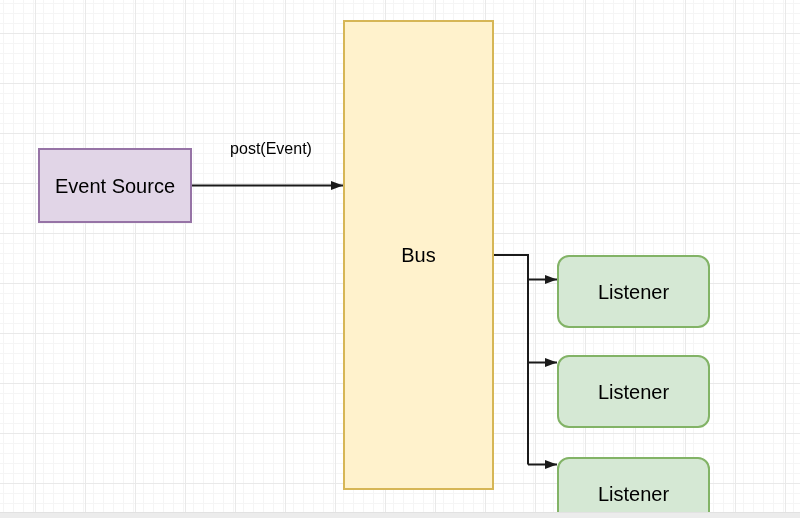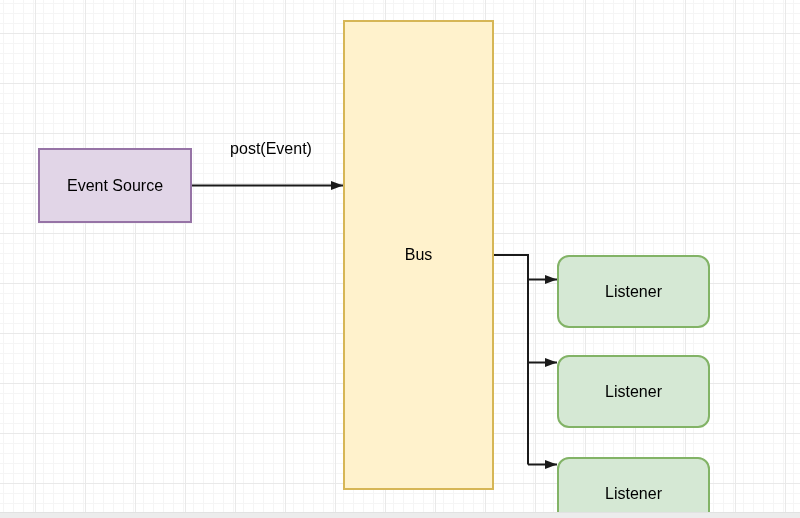--- a/index.html
+++ b/index.html
@@ -18,21 +18,21 @@
       linear-gradient(90deg, #f5f5f5 1px, transparent 1px);
     background-size: 50px 50px, 50px 50px, 10px 10px, 10px 10px;
     background-position: 0 33px, 35px 0, 3px 3px, 3px 3px;
   }
   .node {
     position: absolute;
     display: flex;
     align-items: center;
     justify-content: center;
     box-sizing: border-box;
-    font-size: 16px;
+    font-size: 20px;
     line-height: 1.2;
     text-align: center;
   }
   .node-event-source {
     left: 38px; top: 148px; width: 154px; height: 75px;
     background: #E1D5E7;
     border: 2px solid #9673A6;
   }
   .node-bus {
     left: 343px; top: 20px; width: 151px; height: 470px;

